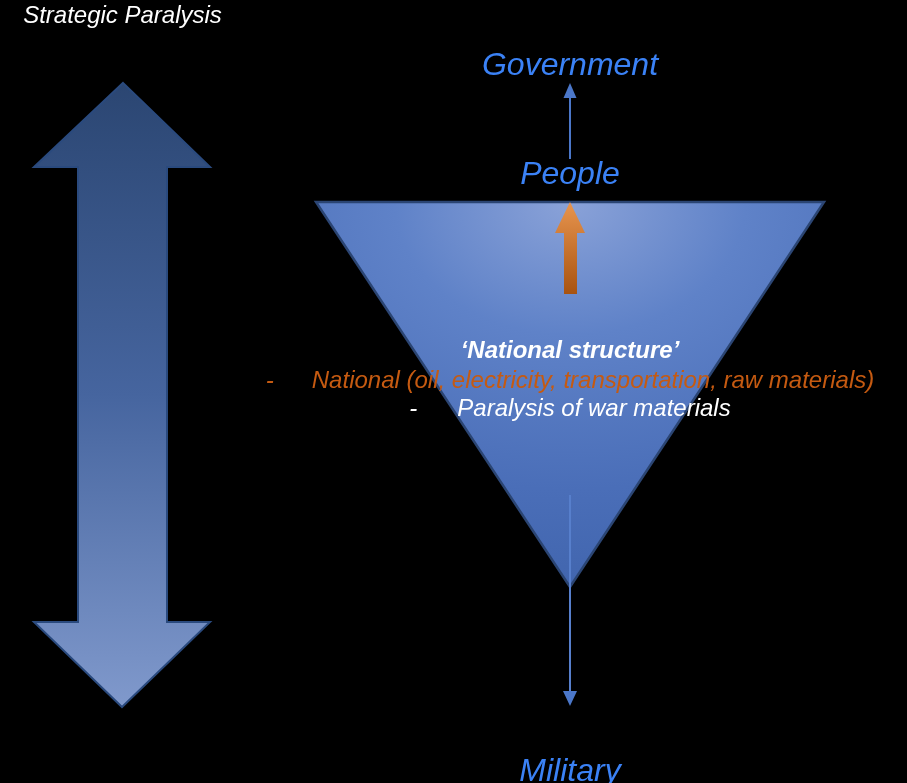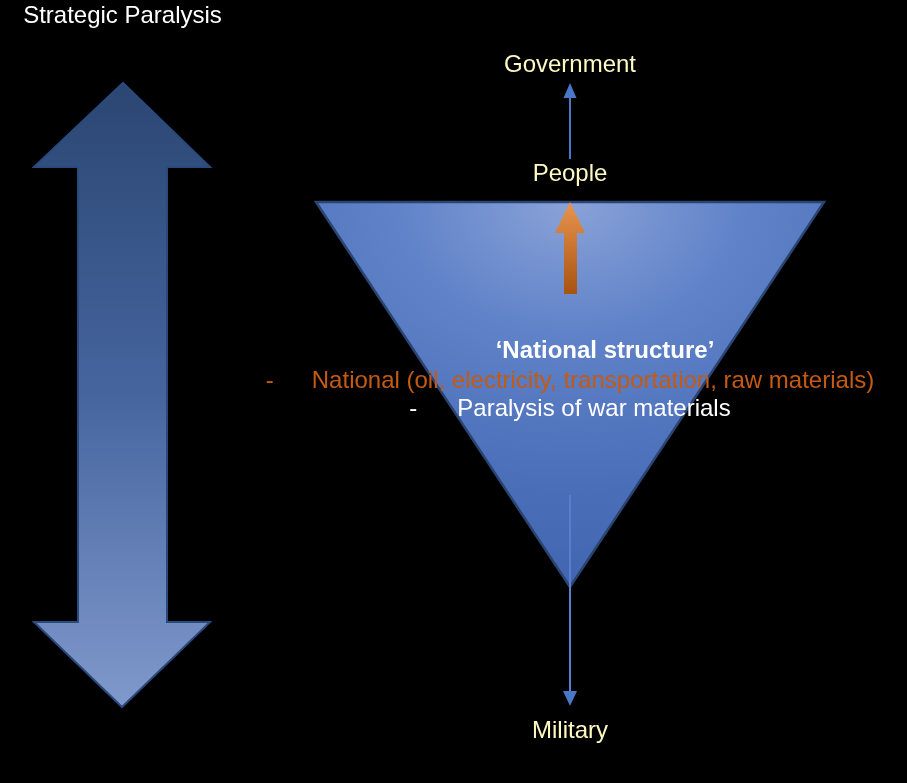--- a/index.html
+++ b/index.html
@@ -1,25 +1,25 @@
 <!DOCTYPE html>
 <html><head>
 <meta charset="utf-8">
 <style>
   html,body{margin:0;padding:0;background:#000;}
   .canvas{
     position:relative;width:900px;height:783px;background:#000000;
-    font-family:"Liberation Sans",sans-serif;color:#ffffff;overflow:hidden;
+    font-family:"Liberation Sans",sans-serif;color:#ffffff;overflow:hidden;font-style:italic;
   }
   .abs{position:absolute;}
   .ctr{transform:translateX(-50%);white-space:nowrap;}
-  .lbl{font-size:24px;line-height:28px;color:#fef9c3;}
+  .lbl{font-size:32px;line-height:28px;color:#3b82f6;}
   .side-label{width:245px;text-align:center;font-size:24px;line-height:30px;color:#ffffff;}
   .side-label.bottom{line-height:29px;}
-  .tri-title{font-size:24px;font-weight:bold;line-height:28px;color:#ffffff;margin-left:35px;}
+  .tri-title{font-size:24px;font-weight:bold;line-height:28px;color:#ffffff;}
   .bullet{display:flex;align-items:baseline;font-size:24px;line-height:28px;}
   .bullet.orange{color:#C55A11;}
   .bullet.white{color:#ffffff;}
   .bullet .gap1{width:38px;flex:0 0 auto;}
   .bullet .gap2{width:40px;flex:0 0 auto;}
   svg{display:block;}
 </style>
 </head>
 <body>
 
@@ -84,15 +84,15 @@
     <span>-</span>
     <span class="gap2"></span>
     <span>Paralysis of war materials</span>
   </div>
 
   <svg class="abs" style="left:561px;top:495px;" width="18" height="213" viewBox="0 0 18 213">
     <line x1="9" y1="0" x2="9" y2="197" stroke-width="2" stroke="#577FCC"></line>
     <polygon points="9,211 2,196 16,196" fill="#4B77C9"></polygon>
   </svg>
 
-  <div class="abs ctr lbl" style="left:570px;top:716px;">Military</div>
+  <div class="abs ctr lbl" style="left:570px;top:756px;">Military</div>
 
 </div>
 
 </body></html>

